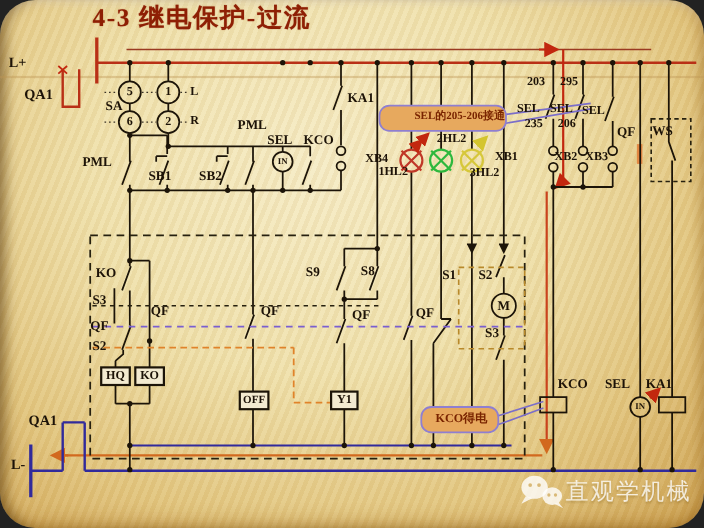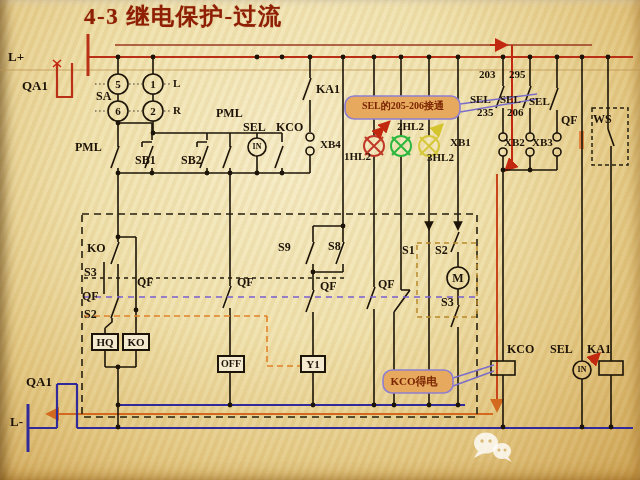--- a/index.html
+++ b/index.html
@@ -6,26 +6,27 @@
   #screen{
     width:640px;height:480px;position:relative;overflow:hidden;
     font-family:"Liberation Serif",serif;
     background:
       repeating-linear-gradient(112deg, rgba(255,255,255,0.05) 0 4px, rgba(165,115,35,0.07) 4px 8px),
       radial-gradient(ellipse at 45% 32%, #f6ecc6 0%, #f0e2ad 40%, #e2c57e 72%, #cda252 100%);
     box-shadow: inset 10px 0 12px -5px rgba(80,50,5,.55),
                 inset -9px 0 12px -6px rgba(140,90,20,.4),
                 inset 0 -12px 16px -7px rgba(150,95,15,.4),
                 inset 0 6px 9px -5px rgba(255,255,250,.55);
+    border-radius: 32px;
   }
   .lbl{position:absolute;font-weight:bold;font-size:12px;color:#1c1207;line-height:1;white-space:nowrap;}
   .s8{font-size:8px}.s10{font-size:10px}.s11{font-size:11px}.s13{font-size:13px}
   .ctr{transform:translate(-50%,-50%)}
   .title{font-size:23px;color:#8e1f04;letter-spacing:1.5px;text-shadow:0 0 1px rgba(142,31,4,.6)}
-  .note{color:#7a2400;text-align:center}
+  .note{color:#7a2400;text-align:right}
   .wm{font-family:"Liberation Sans",sans-serif;font-size:21px;letter-spacing:2px;
       color:rgba(255,255,255,.78);text-shadow:0 1px 2px rgba(120,90,20,.35)}
   svg{position:absolute;left:0;top:0}
   .bgrule{position:absolute;left:0;top:69px;width:640px;height:2px;background:rgba(190,150,85,.4)}
 </style>
 </head>
 <body>
 
 <div id="screen">
   <div class="bgrule"></div>
@@ -250,21 +251,21 @@
   <span class="lbl s11" style="left:173px;top:105px">R</span>
 
   <span class="lbl" style="left:75px;top:141px">PML</span>
   <span class="lbl" style="left:135px;top:154px">SB1</span>
   <span class="lbl" style="left:181px;top:154px">SB2</span>
   <span class="lbl" style="left:216px;top:107px">PML</span>
   <span class="lbl" style="left:243px;top:121px">SEL</span>
   <span class="lbl" style="left:276px;top:121px">KCO</span>
   <span class="lbl s8 ctr" style="left:257px;top:147px">IN</span>
   <span class="lbl" style="left:316px;top:83px">KA1</span>
-  <span class="lbl s11" style="left:320px;top:139px">XB4</span>
+  <span class="lbl s11" style="left:332px;top:139px">XB4</span>
 
   <span class="lbl s11" style="left:344px;top:151px">1HL2</span>
   <span class="lbl s11" style="left:397px;top:121px">2HL2</span>
   <span class="lbl s11" style="left:427px;top:152px">3HL2</span>
 
   <span class="lbl s10 note" style="left:347px;top:101px;width:112px">SEL的205-206接通</span>
   <span class="lbl s11 note" style="left:385px;top:376px;width:58px">KCO得电</span>
 
   <span class="lbl s11" style="left:479px;top:69px">203</span>
   <span class="lbl s11" style="left:509px;top:69px">295</span>
@@ -299,13 +300,14 @@
   <span class="lbl" style="left:441px;top:296px">S3</span>
 
   <span class="lbl" style="left:507px;top:343px">KCO</span>
   <span class="lbl" style="left:550px;top:343px">SEL</span>
   <span class="lbl s8 ctr" style="left:582px;top:370px">IN</span>
   <span class="lbl" style="left:587px;top:343px">KA1</span>
 
   <span class="lbl s13" style="left:26px;top:375px">QA1</span>
   <span class="lbl s13" style="left:10px;top:415px">L-</span>
 
+  <span class="wm" style="position:absolute;left:514px;top:433px">直观学机械</span>
 </div>
 
 </body></html>

